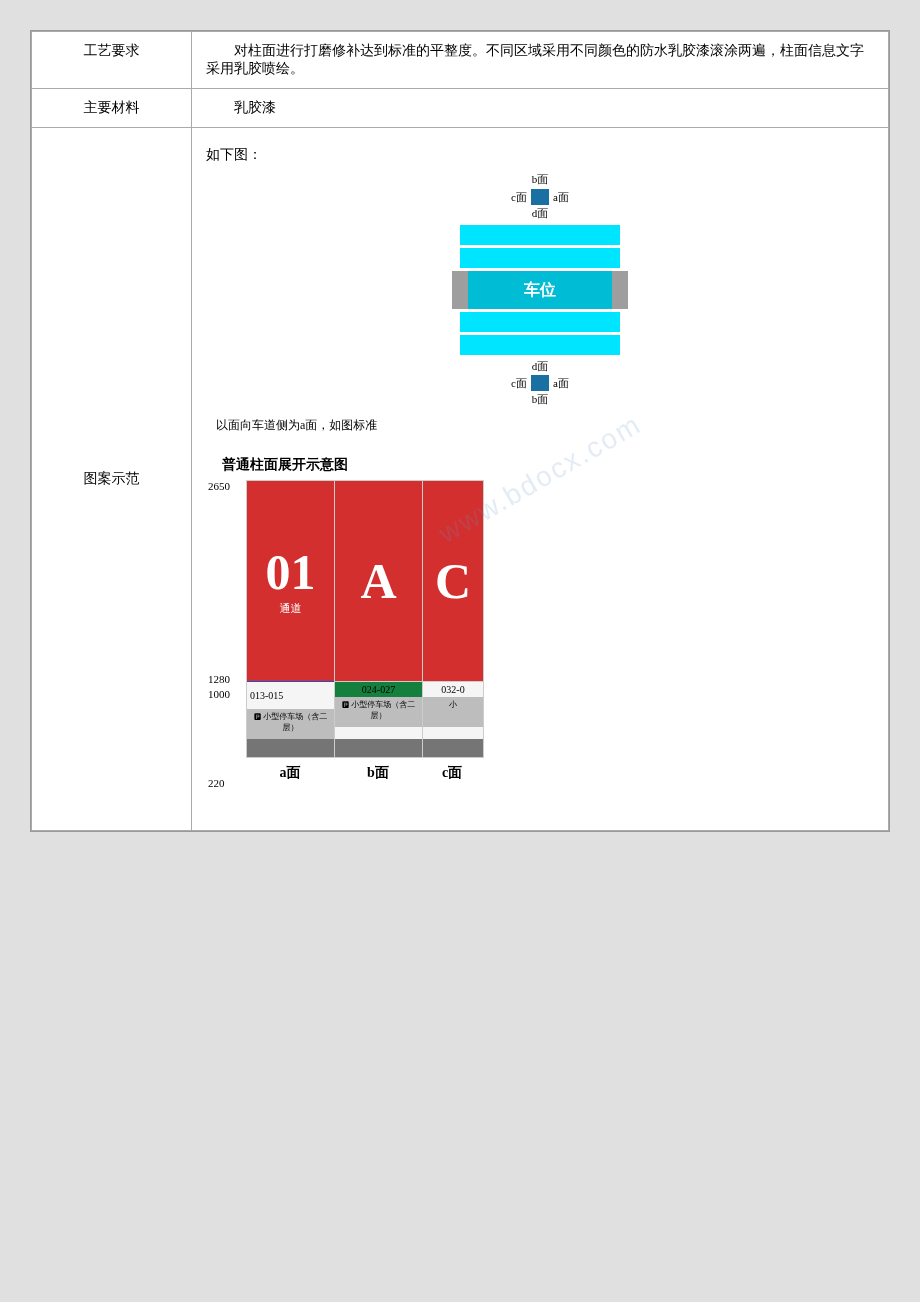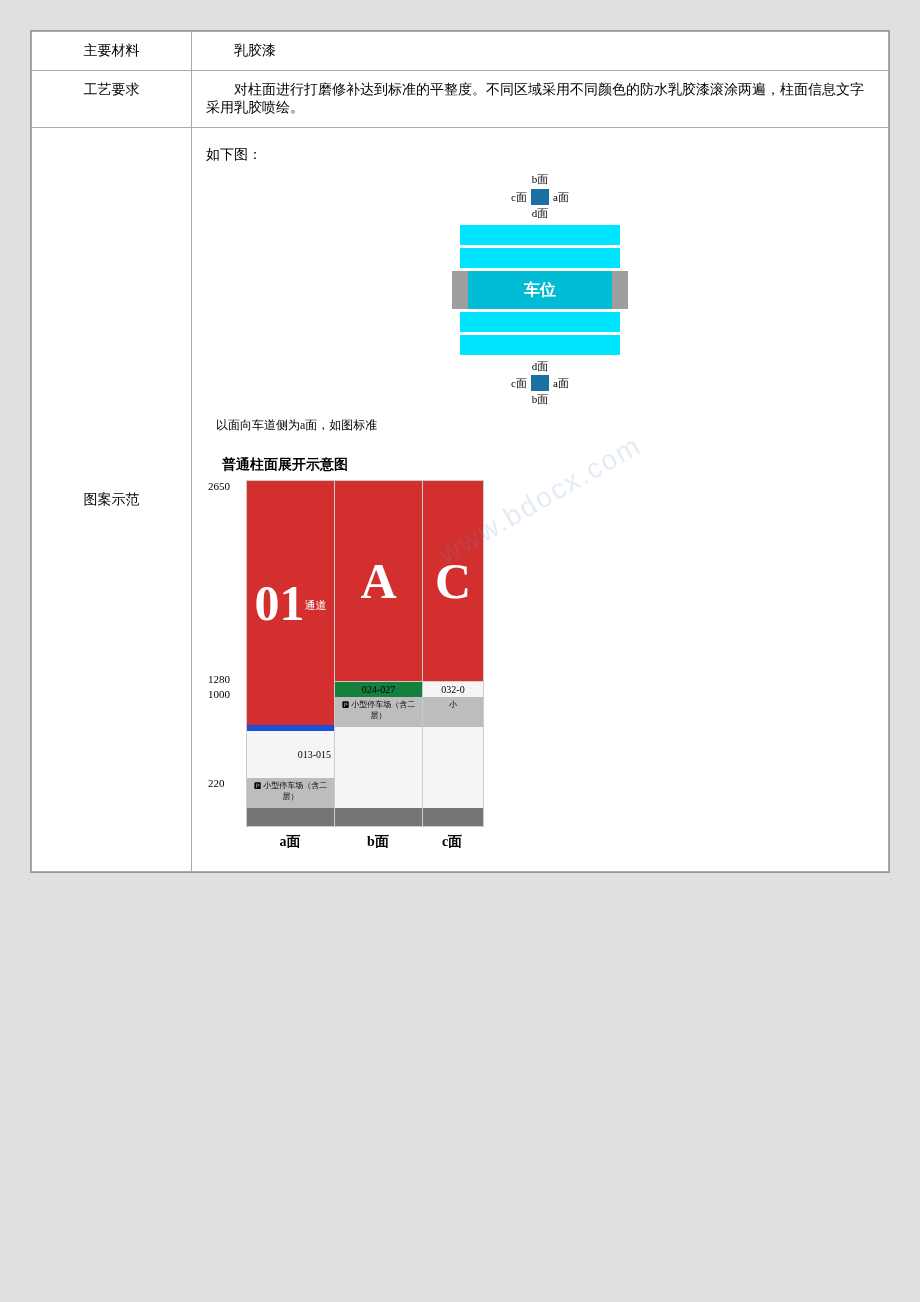--- a/index.html
+++ b/index.html
@@ -74,32 +74,32 @@
   </style>
 </head>
 <body>
 
 <div class="page">
   <table class="main-table">
 
     <tbody>
 
     <tr>
-      <td class="col-left">主要材料</td>
-      <td class="col-right">
-        <p class="indent">乳胶漆</p>
-      </td>
-    </tr>
-
-    <tr>
       <td class="col-left">工艺要求</td>
       <td class="col-right">
         <p>
           <span style="text-indent:2em;display:block;">对柱面进行打磨修补达到标准的平整度。不同区域采用不同颜色的防水乳胶漆滚涂两遍，柱面信息文字采用乳胶喷绘。</span>
         </p>
+      </td>
+    </tr>
+
+    <tr>
+      <td class="col-left">主要材料</td>
+      <td class="col-right">
+        <p class="indent">乳胶漆</p>
       </td>
     </tr>
 
     <tr>
       <td class="col-left" style="vertical-align:middle;margin-left:32px;">
         <span>图案示范</span>
       </td>
       <td class="col-right right-cell-relative">
         <div class="watermark">www.bdocx.com</div>
 
@@ -162,25 +162,25 @@
             <span style="position:absolute; top:0; left:0;">2650</span>
             <span style="position:absolute; top:193px; left:0;">1280</span>
             <span style="position:absolute; top:208px; left:0;">1000</span>
             <span style="position:absolute; top:297px; left:0;">220</span>
           </div>
 
           <div style="display:flex; flex-direction:column;">
             <div style="display:flex; flex-direction:row; border:1px solid #ccc; overflow:hidden;">
 
               <div style="width:88px; display:flex; flex-direction:column; border-right:1px solid #ccc;">
-                <div style="background:#d32f2f; height:244px; display:flex; flex-direction:row; align-items:center; justify-content:center; overflow:hidden;font-family:Liberation Serif, serif;">
+                <div style="background:#d32f2f; height:200px; display:flex; flex-direction:column; align-items:center; justify-content:center; overflow:hidden;font-family:Liberation Serif, serif;">
                   <span style="font-size:50px; font-weight:bold; color:white; line-height:1;">01</span>
                   <span style="font-size:11px; color:white; margin-top:4px;">通道</span>
                 </div>
-                <div style="background:#f5f5f5; border-top:6px solid #1d4ed8; font-size:10px; padding:18px 3px; text-align:right;">013-015</div>
+                <div style="background:#f5f5f5; border-top:1px solid #1d4ed8; font-size:10px; padding:8px 3px; text-align:left;">013-015</div>
                 <div style="background:#bdbdbd; font-size:8px; padding:2px 3px; text-align:center; height:30px; overflow:hidden;">
                   <span style="display:inline-block;">🅿</span> 小型停车场（含二层）
                 </div>
                 <div style="flex:1; background:#f5f5f5;"></div>
                 <div style="background:#757575; height:18px;"></div>
               </div>
 
               <div style="width:88px; display:flex; flex-direction:column; border-right:1px solid #ccc;">
                 <div style="background:#d32f2f; height:200px; display:flex; flex-direction:column; align-items:center; justify-content:center; overflow:hidden;">
                   <span style="font-size:50px; font-weight:bold; color:white; line-height:1;">A</span>

